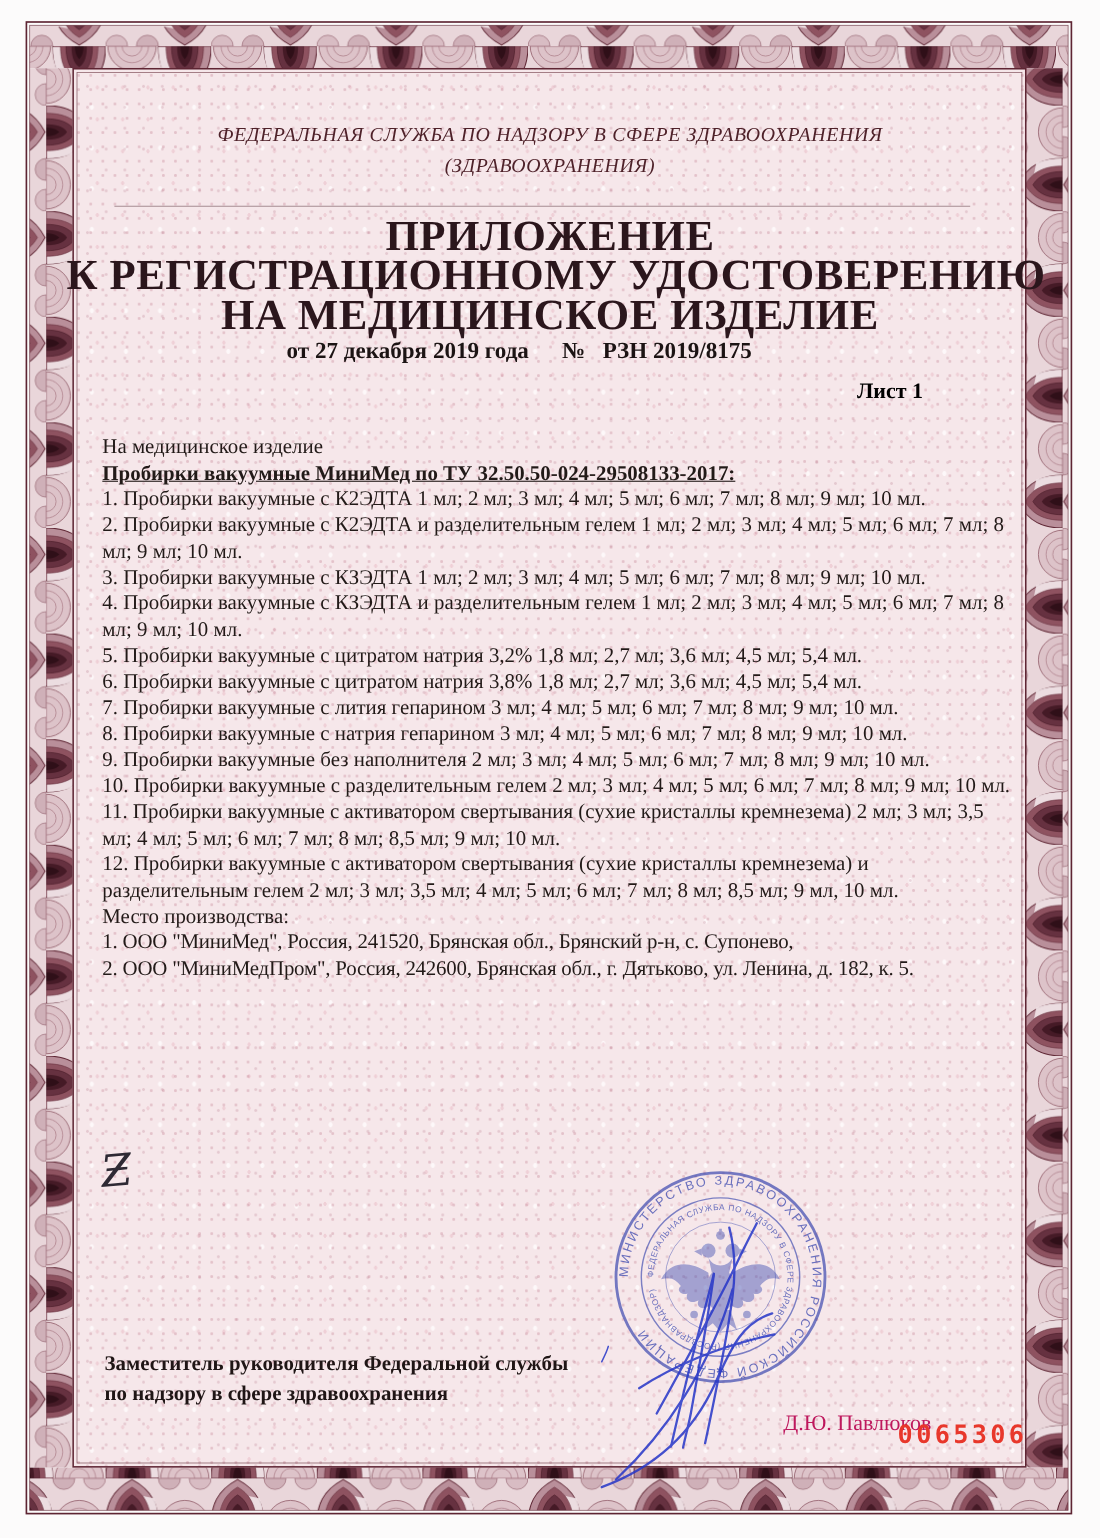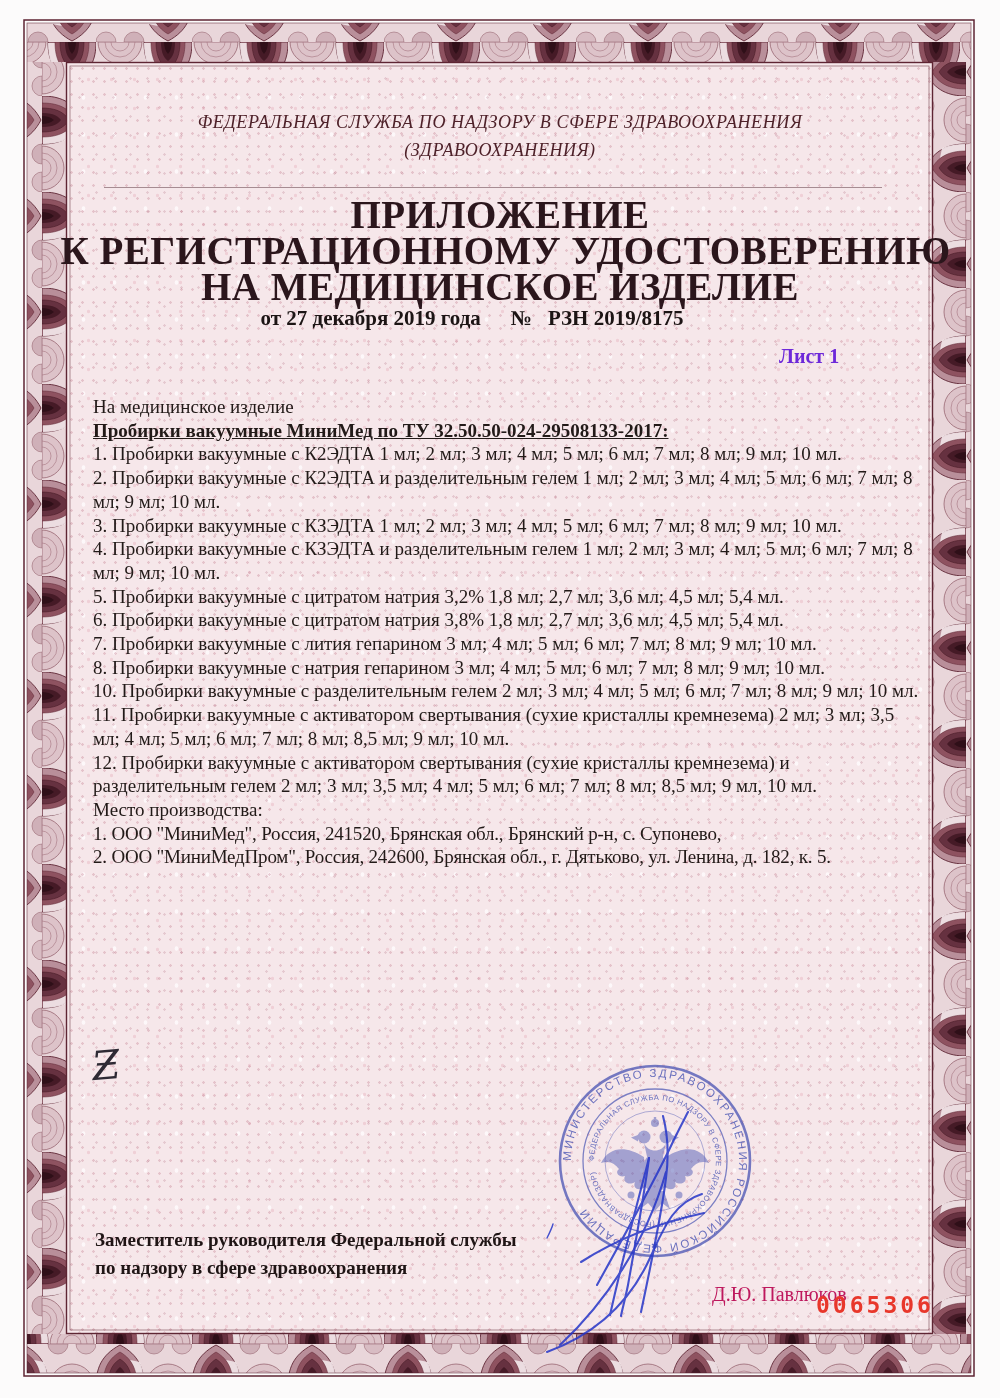--- a/index.html
+++ b/index.html
@@ -31,21 +31,21 @@
   svg.frame, svg.overlay{position:absolute;left:0;top:0;}
   .frameline{fill:none;stroke:var(--border_maroon);}
   .abs{position:absolute;}
   .center{left:0;right:0;text-align:center;}
   .agency{font-size:18px;letter-spacing:.6px;color:var(--header_maroon);font-style:italic;}
   .divider{position:absolute;left:104px;top:187px;width:778px;border-top:1px solid rgba(100,65,72,.55);}
   .title{font-weight:bold;font-size:39px;letter-spacing:.5px;color:#2b161c;}
   .dateline{font-weight:bold;font-size:21px;color:#1c1414;transform:translateX(-28px);}
   .dateline .numsign{margin-left:30px;}
   .dateline .numval{margin-left:16px;}
-  .sheet{font-weight:bold;font-size:20px;color:#6d28d9;}
+  .sheet{font-weight:bold;font-size:20px;color:#000000;}
   .body{position:absolute;left:93px;top:395px;width:826px;font-size:19px;line-height:23.7px;color:#221a18;}
   .body p{margin:0;}
   .body .bold{font-weight:bold;text-decoration:underline;}
   .sites p{white-space:nowrap;letter-spacing:-0.2px;}
   .footer-title{font-weight:bold;font-size:19px;color:#1f1515;}
   .signer-name{font-weight:normal;font-size:20px;color:#be185d;margin-top:28px;}
   .serial{font-family:"DejaVu Sans Mono", monospace;font-weight:bold;font-size:23px;
           letter-spacing:3px;color:var(--serial_red);text-align:center;}
   .zmark{font-family:"DejaVu Serif", serif;font-style:italic;font-size:40px;color:#2e2a34;
          transform:rotate(-5deg);}
@@ -119,20 +119,21 @@
     <p class="bold">Пробирки вакуумные МиниМед по ТУ 32.50.50-024-29508133-2017:</p>
     <div>
         <p>1. Пробирки вакуумные с К2ЭДТА 1 мл; 2 мл; 3 мл; 4 мл; 5 мл; 6 мл; 7 мл; 8 мл; 9 мл; 10 мл.</p>
         <p>2. Пробирки вакуумные с К2ЭДТА и разделительным гелем 1 мл; 2 мл; 3 мл; 4 мл; 5 мл; 6 мл; 7 мл; 8 мл; 9 мл; 10 мл.</p>
         <p>3. Пробирки вакуумные с КЗЭДТА 1 мл; 2 мл; 3 мл; 4 мл; 5 мл; 6 мл; 7 мл; 8 мл; 9 мл; 10 мл.</p>
         <p>4. Пробирки вакуумные с КЗЭДТА и разделительным гелем 1 мл; 2 мл; 3 мл; 4 мл; 5 мл; 6 мл; 7 мл; 8 мл; 9 мл; 10 мл.</p>
         <p>5. Пробирки вакуумные с цитратом натрия 3,2% 1,8 мл; 2,7 мл; 3,6 мл; 4,5 мл; 5,4 мл.</p>
         <p>6. Пробирки вакуумные с цитратом натрия 3,8% 1,8 мл; 2,7 мл; 3,6 мл; 4,5 мл; 5,4 мл.</p>
         <p>7. Пробирки вакуумные с лития гепарином 3 мл; 4 мл; 5 мл; 6 мл; 7 мл; 8 мл; 9 мл; 10 мл.</p>
         <p>8. Пробирки вакуумные с натрия гепарином 3 мл; 4 мл; 5 мл; 6 мл; 7 мл; 8 мл; 9 мл; 10 мл.</p>
+        <p>9. Пробирки вакуумные без наполнителя 2 мл; 3 мл; 4 мл; 5 мл; 6 мл; 7 мл; 8 мл; 9 мл; 10 мл.</p>
         <p>10. Пробирки вакуумные с разделительным гелем 2 мл; 3 мл; 4 мл; 5 мл; 6 мл; 7 мл; 8 мл; 9 мл; 10 мл.</p>
         <p>11. Пробирки вакуумные с активатором свертывания (сухие кристаллы кремнезема) 2 мл; 3 мл; 3,5 мл; 4 мл; 5 мл; 6 мл; 7 мл; 8 мл; 8,5 мл; 9 мл; 10 мл.</p>
         <p>12. Пробирки вакуумные с активатором свертывания (сухие кристаллы кремнезема) и разделительным гелем 2 мл; 3 мл; 3,5 мл; 4 мл; 5 мл; 6 мл; 7 мл; 8 мл; 8,5 мл; 9 мл, 10 мл.</p>
       </div>
     <p>Место производства:</p>
     <div class="sites">
         <p>1. ООО "МиниМед", Россия, 241520, Брянская обл., Брянский р-н, с. Супонево,</p>
         <p>2. ООО "МиниМедПром", Россия, 242600, Брянская обл., г. Дятьково, ул. Ленина, д. 182, к. 5.</p>
       </div>
   </div>

